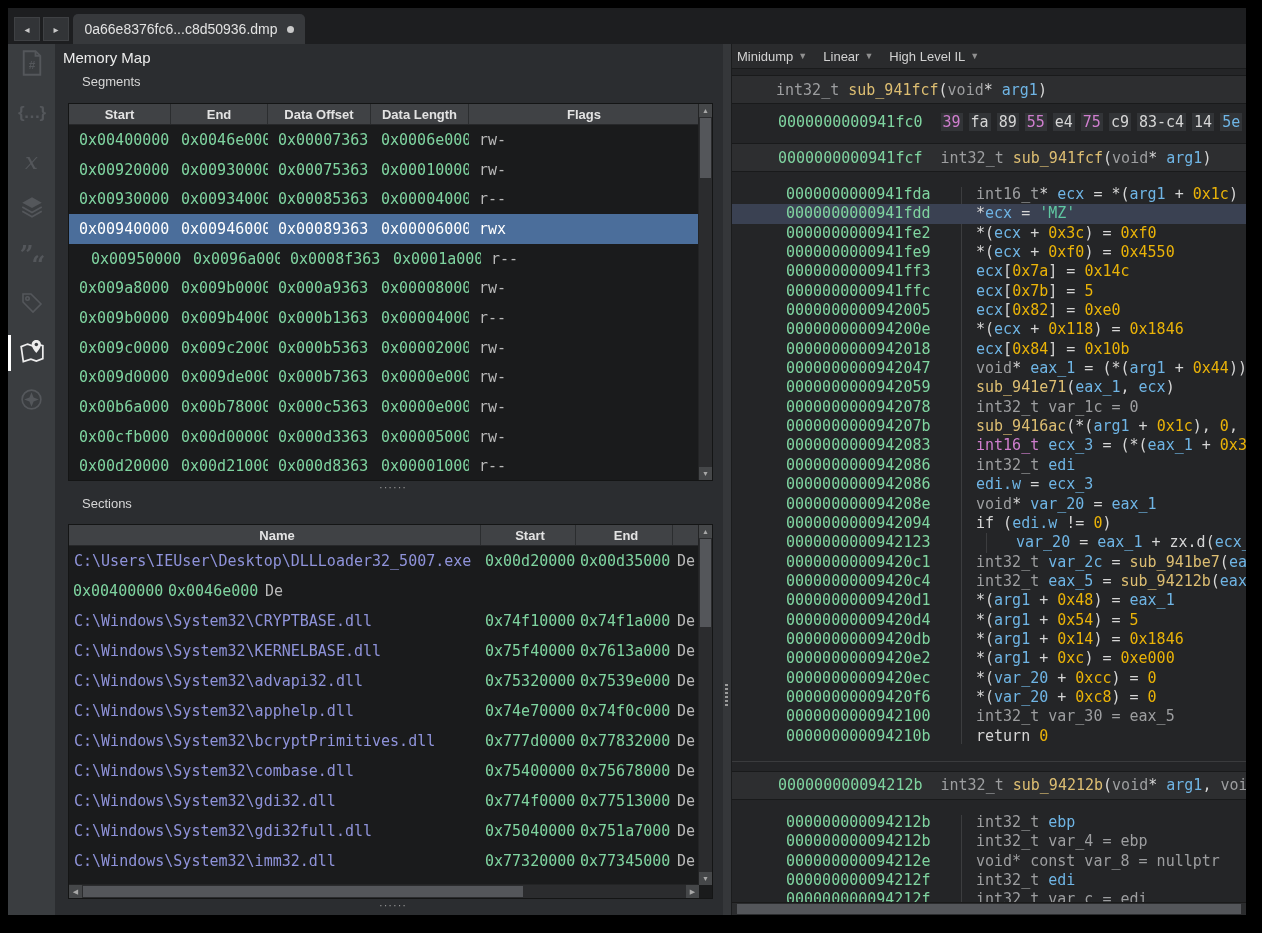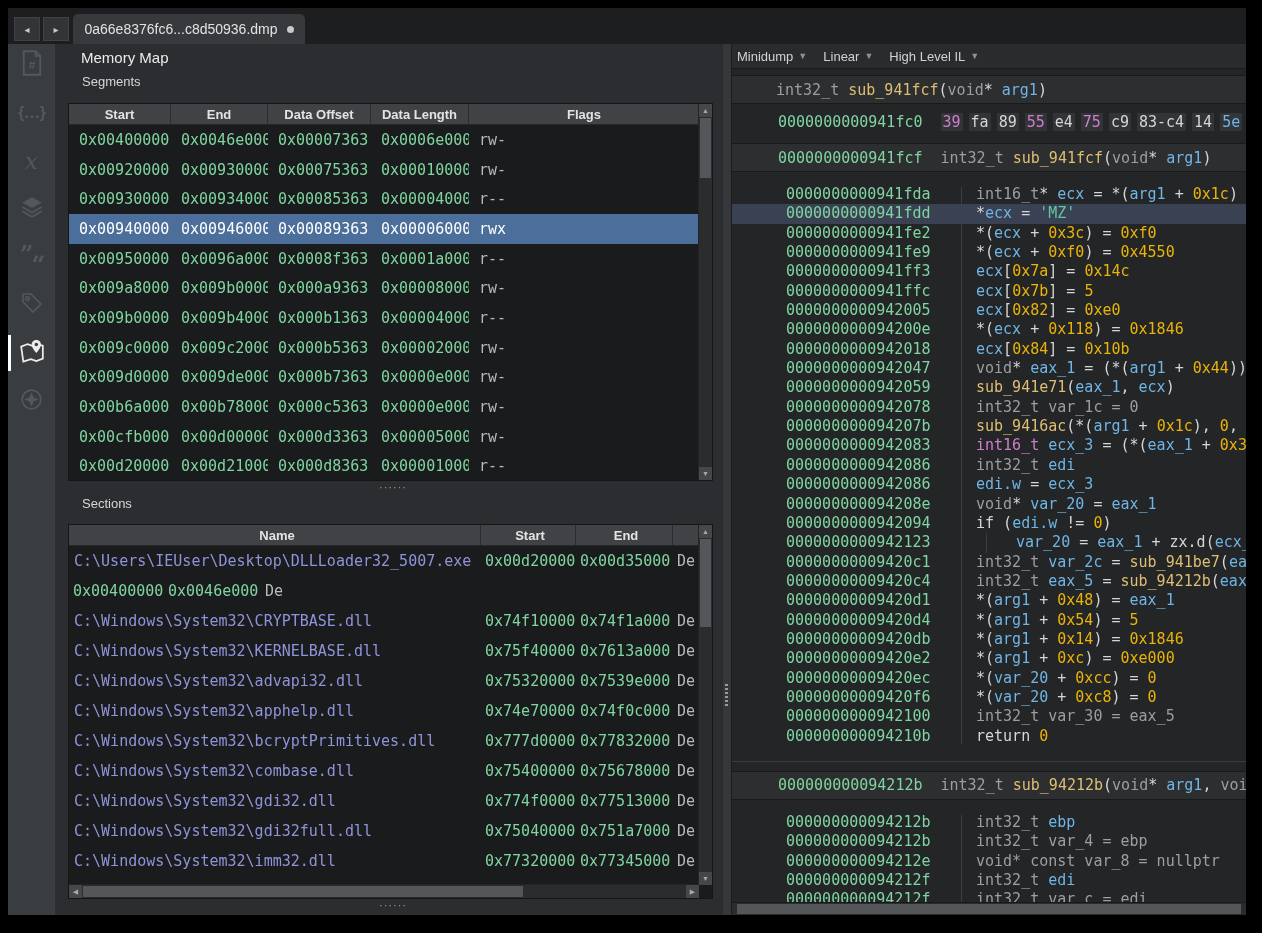--- a/index.html
+++ b/index.html
@@ -24,21 +24,21 @@
   .sideicon.active{color:#ededed;}
   .sideicon.active::before{content:"";position:absolute;left:0;top:3px;bottom:3px;width:3px;background:#fff;}
   .sideicon svg{stroke:currentColor;stroke-width:1.6;}
   .braceicon{font-size:17px;font-weight:bold;letter-spacing:-1px;}
   .xicon{font-family:"DejaVu Serif",serif;font-style:italic;font-size:23px;}
   .qicon{position:relative;width:26px;height:26px;font-family:"DejaVu Serif",serif;font-weight:bold;}
   .qicon i{position:absolute;font-style:normal;font-size:24px;line-height:1;}
   .qicon i:first-child{left:0;top:-4px;} .qicon i:last-child{right:-2px;bottom:-10px;}
   
   .mmpane{width:668px;flex:none;position:relative;background:#2b2d30;}
-  .mm-title{position:absolute;left:26px;top:5px;font-size:15px;color:#ececec;}
+  .mm-title{position:absolute;left:8px;top:5px;font-size:15px;color:#ececec;}
   .grouplabel{position:absolute;left:27px;font-size:13px;color:#d6d6d6;}
   .tablebox{position:absolute;left:13px;width:645px;background:#1a1b1c;border:1px solid #141515;
             box-sizing:border-box;overflow:hidden;}
   .thead{display:flex;height:21px;background:#404245;border-bottom:1px solid #27282a;
          padding-right:13px;box-sizing:border-box;}
   .th{font-size:13px;font-weight:bold;color:#e3e3e3;display:flex;align-items:center;
       justify-content:center;border-right:1px solid #2b2d2f;box-sizing:border-box;flex:none;}
   .th:last-child{border-right:none;flex:1;}
   .rows{position:absolute;left:0;right:13px;overflow:hidden;}
   .trow{display:flex;align-items:center;font-family:"DejaVu Sans Mono",monospace;font-size:15px;}
@@ -190,21 +190,21 @@
                 <span class="cell green sc3">0x00004000</span>
                 <span class="cell dim sc4">r--</span>
               </div>
               <div class="trow sel" style="height: 29.7px;">
                 <span class="cell green sc0">0x00940000</span>
                 <span class="cell green sc1">0x00946000</span>
                 <span class="cell green sc2">0x00089363</span>
                 <span class="cell green sc3">0x00006000</span>
                 <span class="cell dim sc4">rwx</span>
               </div>
-              <div class="trow" style="height: 29.7px;">
+              <div class="trow" style="height: 29.7px; padding-left: 12px;">
                 <span class="cell green sc0">0x00950000</span>
                 <span class="cell green sc1">0x0096a000</span>
                 <span class="cell green sc2">0x0008f363</span>
                 <span class="cell green sc3">0x0001a000</span>
                 <span class="cell dim sc4">r--</span>
               </div>
               <div class="trow" style="height: 29.7px;">
                 <span class="cell green sc0">0x009a8000</span>
                 <span class="cell green sc1">0x009b0000</span>
                 <span class="cell green sc2">0x000a9363</span>

